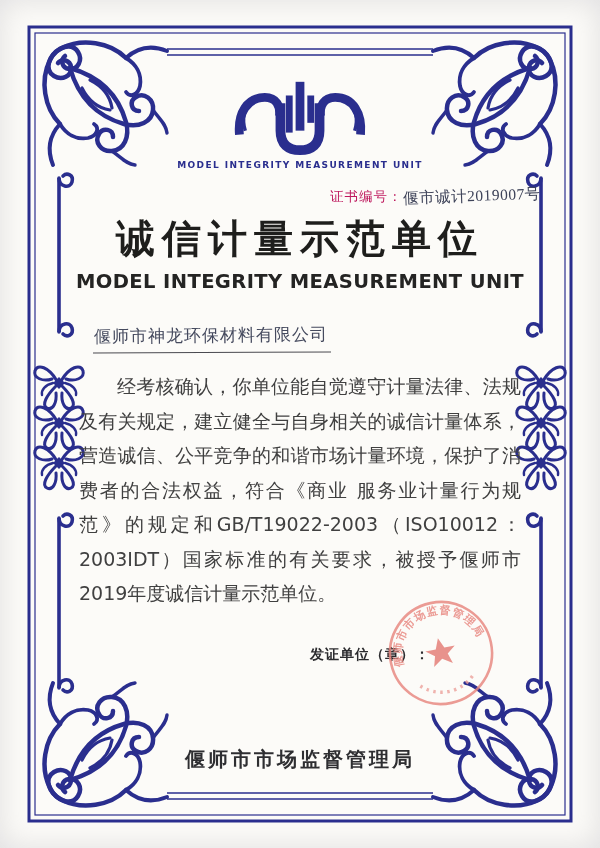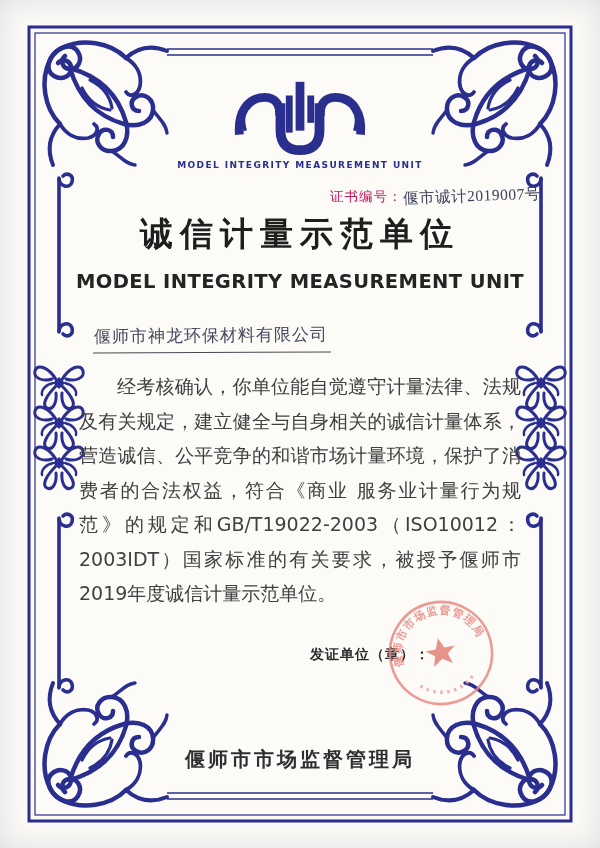--- a/index.html
+++ b/index.html
@@ -33,21 +33,21 @@
   .certno-label{font-size:13.5px;color:#be185d;letter-spacing:1px;}
   .certno-value{
     font-size:15.5px;font-family:cursive;color:#3e4359;
     display:inline-block;transform:rotate(-2deg);letter-spacing:.5px;
   }
 
   
   .title-zh{
     position:absolute;left:0;top:212px;width:600px;text-align:center;
     font-family:"DejaVu Serif","Liberation Serif",serif;
-    font-size:33px;font-weight:900;color:#1e1e1c;letter-spacing:7px;
+    font-size:39px;font-weight:900;color:#1e1e1c;letter-spacing:7px;
   }
   .title-en{
     position:absolute;left:0;top:270px;width:600px;text-align:center;
     font-size:19.5px;font-weight:800;color:#242423;letter-spacing:.4px;
     font-family:"DejaVu Sans","Liberation Sans",sans-serif;
   }
 
   
   .recipient{
     position:absolute;left:94px;top:324px;width:240px;

